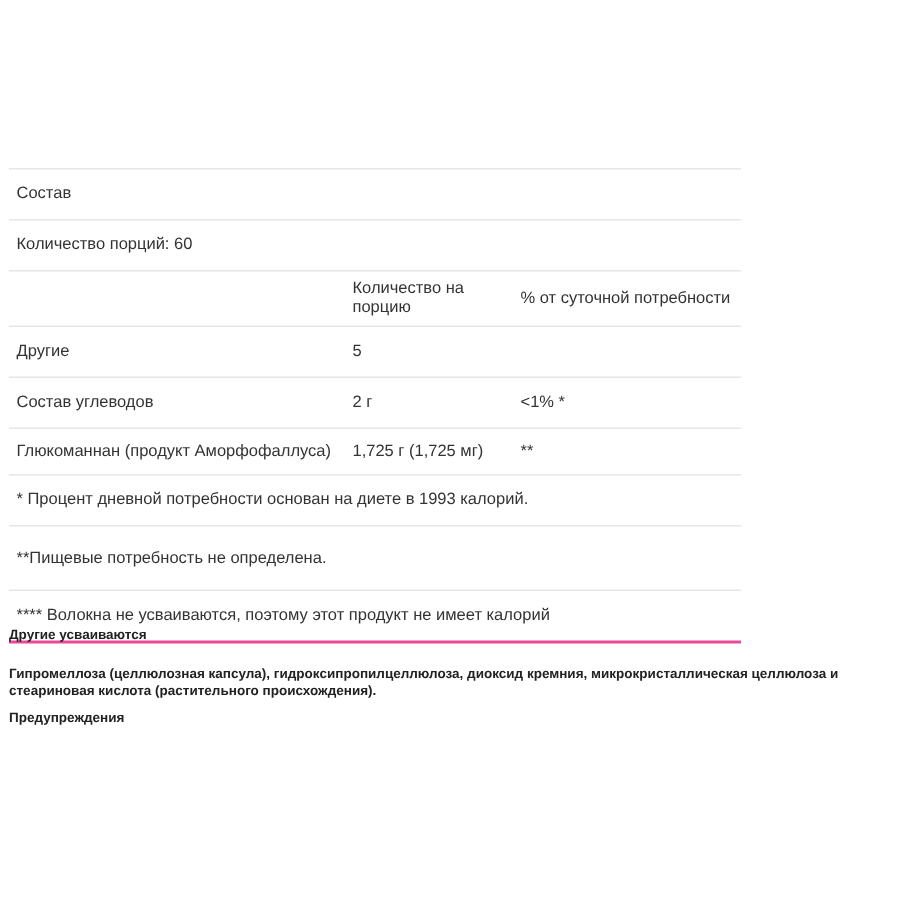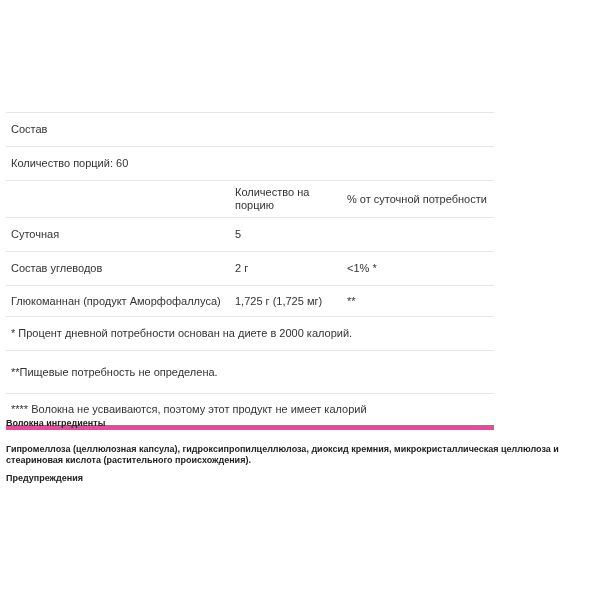--- a/index.html
+++ b/index.html
@@ -6,21 +6,21 @@
     body { width: 600px; height: 600px; position: relative; overflow: hidden;
            font-family: "Liberation Sans", sans-serif; color: #333333; }
     .facts { position: absolute; left: 6px; top: 112px; width: 488px;
              border-collapse: collapse; font-size: 11px; }
     .facts td { border-top: 1px solid #e6e6e6; padding: 0 0 0 5px;
                 vertical-align: middle; line-height: 13px; }
     .facts tr.r { height: 34px; }
     .facts tr.hdr { height: 37px; }
     .facts tr.gl { height: 31px; }
     .facts tr.fn2 { height: 43px; }
-    .facts tr.last td { border-bottom: 5px solid #ec4899; }
+    .facts tr.last td { border-bottom: 2px solid #ec4899; }
     .c1 { width: 219px; }
     .c2 { width: 107px; }
     .section { position: absolute; left: 6px; font-size: 9px; font-weight: bold;
                color: #222222; line-height: 11px; }
     .h-other { top: 418px; }
     .p-other { top: 444px; width: 590px; }
     .h-warn { top: 473px; }
   </style>
 </head>
 <body>
@@ -32,41 +32,41 @@
   </tr>
   <tr class="r">
     <td colspan="3">Количество порций: 60</td>
   </tr>
   <tr class="hdr">
     <td class="c1"></td>
     <td class="c2">Количество на порцию</td>
     <td>% от суточной потребности</td>
   </tr>
   <tr class="r">
-    <td>Суточная</td>
+    <td>Другие</td>
     <td>5</td>
     <td></td>
   </tr>
   <tr class="r">
     <td>Состав углеводов</td>
     <td>2 г</td>
     <td>&lt;1% *</td>
   </tr>
   <tr class="gl">
     <td>Глюкоманнан (продукт Аморфофаллуса)</td>
     <td>1,725 г (1,725 мг)</td>
     <td>**</td>
   </tr>
   <tr class="r">
-    <td colspan="3">* Процент дневной потребности основан на диете в 2000 калорий.</td>
+    <td colspan="3">* Процент дневной потребности основан на диете в 1993 калорий.</td>
   </tr>
   <tr class="fn2">
     <td colspan="3">**Пищевые потребность не определена.</td>
   </tr>
   <tr class="r last">
     <td colspan="3">**** Волокна не усваиваются, поэтому этот продукт не имеет калорий</td>
   </tr>
 </tbody>
   </table>
 
-<div class="section h-other">Волокна ингредиенты</div>
+<div class="section h-other">Другие усваиваются</div>
 <div class="section p-other">Гипромеллоза (целлюлозная капсула), гидроксипропилцеллюлоза, диоксид кремния, микрокристаллическая целлюлоза и стеариновая кислота (растительного происхождения).</div>
 <div class="section h-warn">Предупреждения</div>
 
 </body></html>

